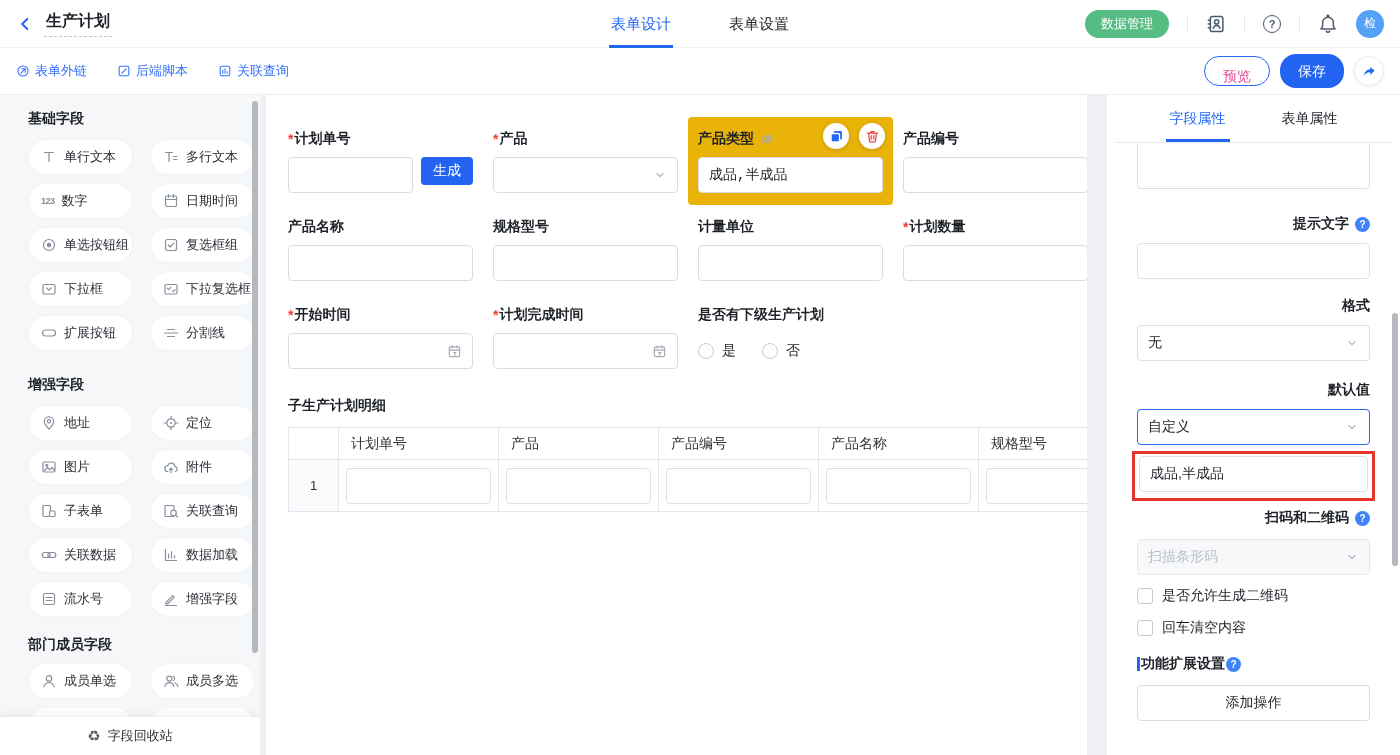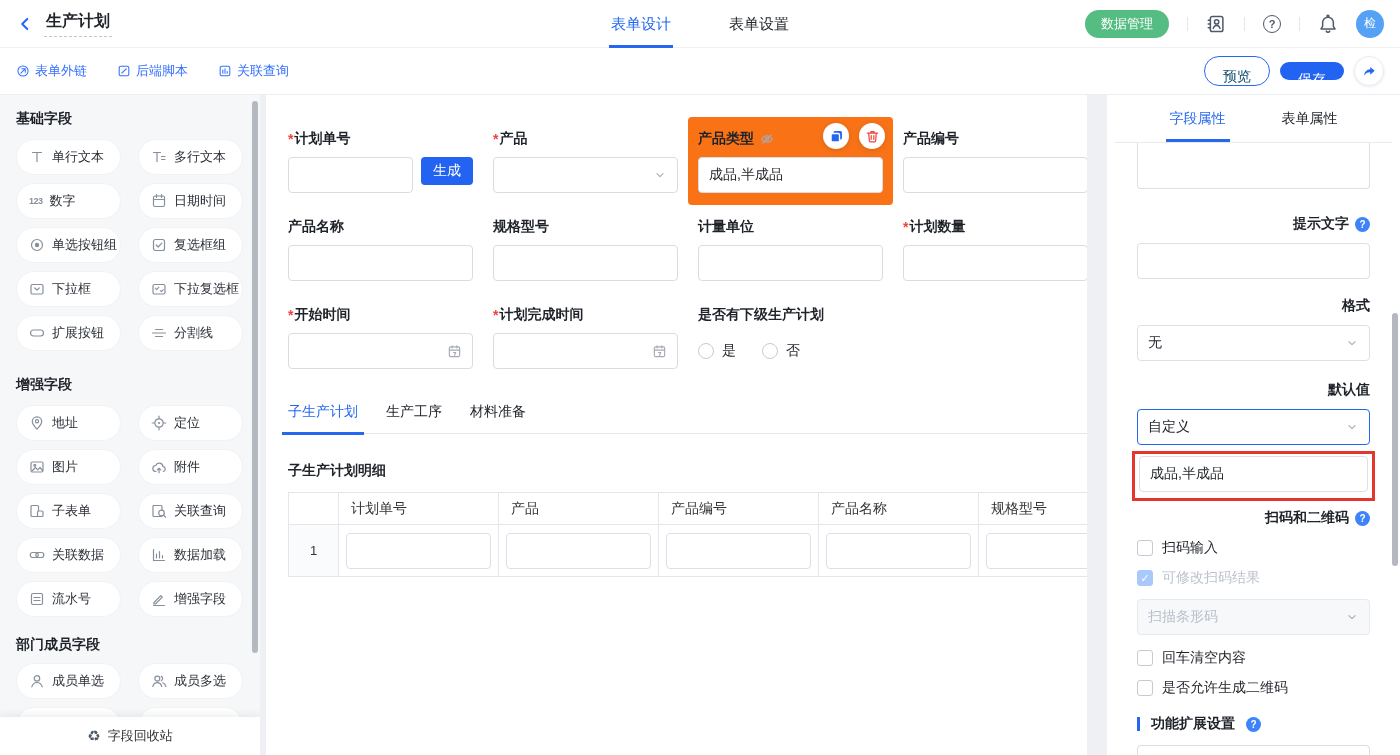--- a/index.html
+++ b/index.html
@@ -28,52 +28,52 @@
   .help-circle { width:18px; height:18px; border-radius:50%; border:1.5px solid #4e5969; color:#4e5969;
     font-size:11px; font-weight:bold; display:flex; align-items:center; justify-content:center; cursor:pointer; }
   .avatar { width:28px; height:28px; border-radius:50%; background:#55a1f5; color:#fff; font-size:12px;
     display:flex; align-items:center; justify-content:center; cursor:pointer; }
 
   
   .toolbar { height:47px; background:#fff; display:flex; align-items:center; padding:0 16px; gap:30px;
     border-bottom:1px solid #eceef1; }
   .tb-link { color:#3370ff; font-size:13px; display:flex; align-items:center; gap:5px; cursor:pointer; }
   .tb-right { margin-left:auto; display:flex; align-items:center; gap:10px; }
-  .btn-outline { height:30px; padding:11px 18px; border-radius:16px; border:1px solid #2468f2; color:#0c4a6e;
+  .btn-outline { height:30px; padding:11px 18px; border-radius:16px; border:1px solid #2468f2; color:#ec4899;
     background:#fff; font-size:14px; cursor:pointer; font-family:inherit; }
-  .btn-primary { height:18px; padding:9px 18px; border-radius:16px; background:#2264f1; color:#fff; border:none;
+  .btn-primary { height:34px; padding:9px 18px; border-radius:16px; background:#2264f1; color:#fff; border:none;
     font-size:14px; cursor:pointer; font-family:inherit; }
   .btn-share { width:30px; height:30px; border-radius:50%; background:#fff; border:1px solid #e8ecf3;
     display:flex; align-items:center; justify-content:center; color:#2468f2;
     box-shadow:0 1px 3px rgba(31,61,124,.10); cursor:pointer; }
 
   
   .content { display:flex; height:660px; position:relative; }
 
   
-  .sidebar { width:260px; background:#f6f7f9; position:relative; overflow:hidden; padding:14px 0 0 16px; flex:none; }
+  .sidebar { width:260px; background:#f6f7f9; position:relative; overflow:hidden; padding:14px 0 0 28px; flex:none; }
   .sb-title { font-weight:bold; font-size:14px; line-height:18px; margin:24px 0 12px; }
   .sb-title:first-child { margin-top:0; }
   .sb-title.tight { margin-top:18px; margin-bottom:10px; }
   .sb-grid { display:grid; grid-template-columns:105px 105px; column-gap:17px; row-gap:8px; }
   .sb-pill { height:36px; background:#fff; border-radius:18px; display:flex; align-items:center;
     padding-left:12px; gap:7px; font-size:13px; color:#2a2f36; border:1px solid #f1f2f4; cursor:grab; }
   .sb-pill .ic { color:#868f9c; display:flex; flex:none; }
   .num-ic { font-size:9px; font-weight:bold; color:#868f9c; letter-spacing:-.5px; }
   .char-ic { font-size:14px; line-height:14px; color:#868f9c; }
   .sb-scroll { position:absolute; right:2px; top:6px; width:6px; height:552px; border-radius:3px; background:#b4b8bf; cursor:pointer; }
   .recycle { position:absolute; bottom:0; left:0; width:260px; height:38px; background:#fff; display:flex;
     align-items:center; justify-content:center; gap:7px; font-size:13px; color:#333;
     box-shadow:0 -2px 8px rgba(29,33,41,.08); cursor:pointer; }
 
   
   .canvas { width:821px; margin-left:6px; background:#fff; padding:34px 0 0 22px; overflow:hidden; flex:none; }
   .fgrid { display:grid; grid-template-columns:repeat(4,185px); column-gap:20px; row-gap:24px; width:800px; }
   .fieldbox { padding:12px 10px; margin:-12px -10px; border-radius:4px; position:relative; cursor:pointer; }
-  .fieldbox.selected { background:#f97316; }
+  .fieldbox.selected { background:#eab308;font-family:Liberation Mono, monospace; }
   .flabel { font-size:14px; font-weight:bold; height:20px; display:flex; align-items:center; gap:6px; margin-bottom:8px; }
   .req { color:#f2413a; }
   .eye-off { color:#a6abb5; display:flex; }
   .ctl { height:36px; border:1px solid #d9dce3; border-radius:4px; background:#fff; display:flex;
     align-items:center; justify-content:space-between; padding:0 10px; font-size:14px; color:#1f2329; }
   .ctl .dim { color:#a4a9b3; display:flex; }
   .gen-row { display:flex; gap:8px; }
   .gen-row .ctl { flex:1; }
   .btn-gen { width:52px; height:28px; background:#2264f1; color:#fff; border:none; border-radius:4px;
     font-size:14px; flex:none; cursor:pointer; font-family:inherit; }
@@ -114,21 +114,21 @@
   .p-select .dim { color:#a4a9b3; display:flex; }
   .p-select.focused { border-color:#2468f2; }
   .p-select.disabled { background:#f7f8fa; color:#b9bfc9; border-color:#e7e9ee; cursor:default; }
   .red-annot { border:3px solid #e5362d; margin:6px -5px 0; padding:2px 4px 6px; }
   .red-annot .p-input { margin-top:0; border-radius:4px; }
   .cbrow { display:flex; align-items:center; gap:9px; font-size:14px; cursor:pointer; }
   .cb { width:16px; height:16px; border:1px solid #c6cad2; border-radius:3px; background:#fff; flex:none;
     display:flex; align-items:center; justify-content:center; }
   .cb.on-disabled { background:#a9c9fb; border-color:#a9c9fb; color:#fff; font-size:11px; }
   .cbrow.disabled { color:#bcc2cc; cursor:default; }
-  .ext-head { display:flex; align-items:center; gap:11px; margin-top:18px; font-weight:bold; font-size:14px; }
+  .ext-head { display:flex; align-items:center; gap:1px; margin-top:18px; font-weight:bold; font-size:14px; }
   .ext-bar { width:3px; height:14px; background:#2468f2; flex:none; }
   .add-btn { height:36px; border:1px solid #d9dce3; border-radius:4px; margin-top:12px; display:flex;
     align-items:center; justify-content:center; font-size:14px; color:#1f2329; cursor:pointer; }
   .p-scroll { position:absolute; right:2px; top:218px; width:6px; height:253px; border-radius:3px; background:#b4b8bf; cursor:pointer; }
 </style>
 </head>
 <body>
 
 <div id="app">
 
@@ -611,25 +611,20 @@
                 </span>
                 <span class="radio">
                   <span class="rdot"></span>
                   <span>否</span>
                 </span>
               </div>
 
    </div>
           </div>
         </div>
-      <div class="subtabs" id="subtabs">
-          <span class="subtab active">子生产计划</span>
-          <span class="subtab">生产工序</span>
-          <span class="subtab">材料准备</span>
-        </div>
       <div class="sub-title">子生产计划明细</div>
       <table class="stable">
         <thead>
             <tr id="st-head">
               <th style="width:50px"></th>
               <th style="width:160px">计划单号</th>
               <th style="width:160px">产品</th>
               <th style="width:160px">产品编号</th>
               <th style="width:160px">产品名称</th>
               <th style="width:160px">规格型号</th>
@@ -699,46 +694,36 @@
       <div class="red-annot">
         <div class="p-input">
             <span>成品,半成品</span>
           </div>
       </div>
 
       <div class="p-label" style="margin-top:8px">
         <span>扫码和二维码</span>
         <span class="help-solid">?</span>
       </div>
-      <div id="scan-cbs">
-          <div class="cbrow" style="margin-top:12px">
-    <span class="cb"></span>
-    <span>扫码输入</span>
-          </div>
-          <div class="cbrow disabled" style="margin-top:12px">
-    <span class="cb on-disabled">✓</span>
-    <span>可修改扫码结果</span>
-          </div>
-        </div>
       <div class="p-select disabled" style="margin-top:12px">
         <span>扫描条形码</span>
           <span class="dim">
             <svg viewBox="0 0 16 16" width="14" height="14" fill="none" stroke="currentColor" stroke-width="1.2" stroke-linecap="round" stroke-linejoin="round">
               <path d="M4.5 6.3 8 9.8l3.5-3.5"></path>
             </svg>
           </span>
       </div>
       <div id="other-cbs">
+          <div class="cbrow" style="margin-top:12px">
+    <span class="cb"></span>
+    <span>是否允许生成二维码</span>
+          </div>
           <div class="cbrow" style="margin-top:14px">
     <span class="cb"></span>
     <span>回车清空内容</span>
-          </div>
-          <div class="cbrow" style="margin-top:12px">
-    <span class="cb"></span>
-    <span>是否允许生成二维码</span>
           </div>
         </div>
 
       <div class="ext-head">
         <span class="ext-bar"></span>
         <span>功能扩展设置</span>
         <span class="help-solid">?</span>
       </div>
       <div class="add-btn">添加操作</div>
 

